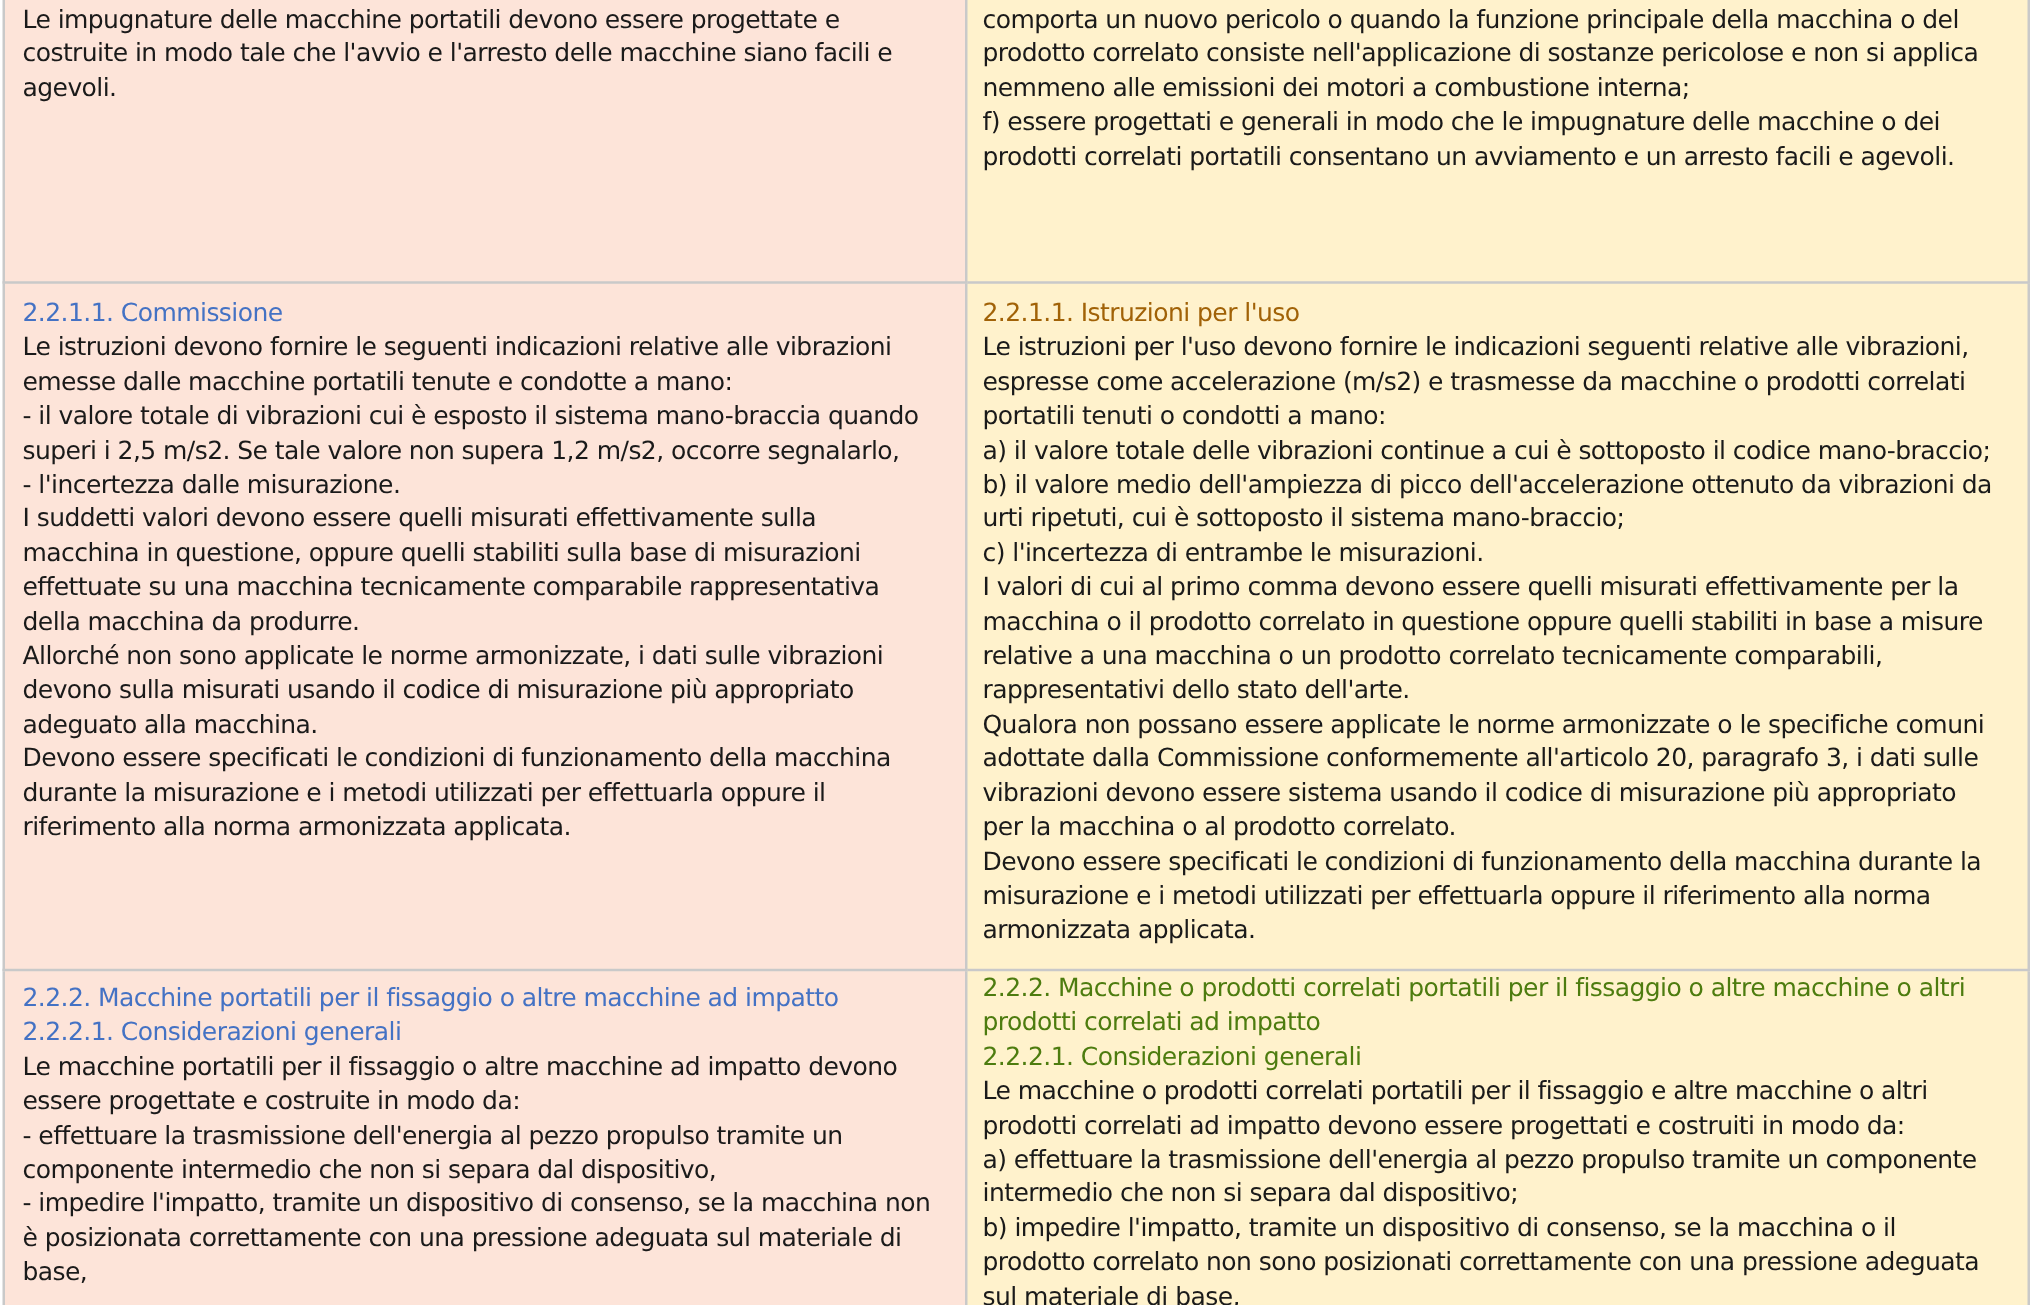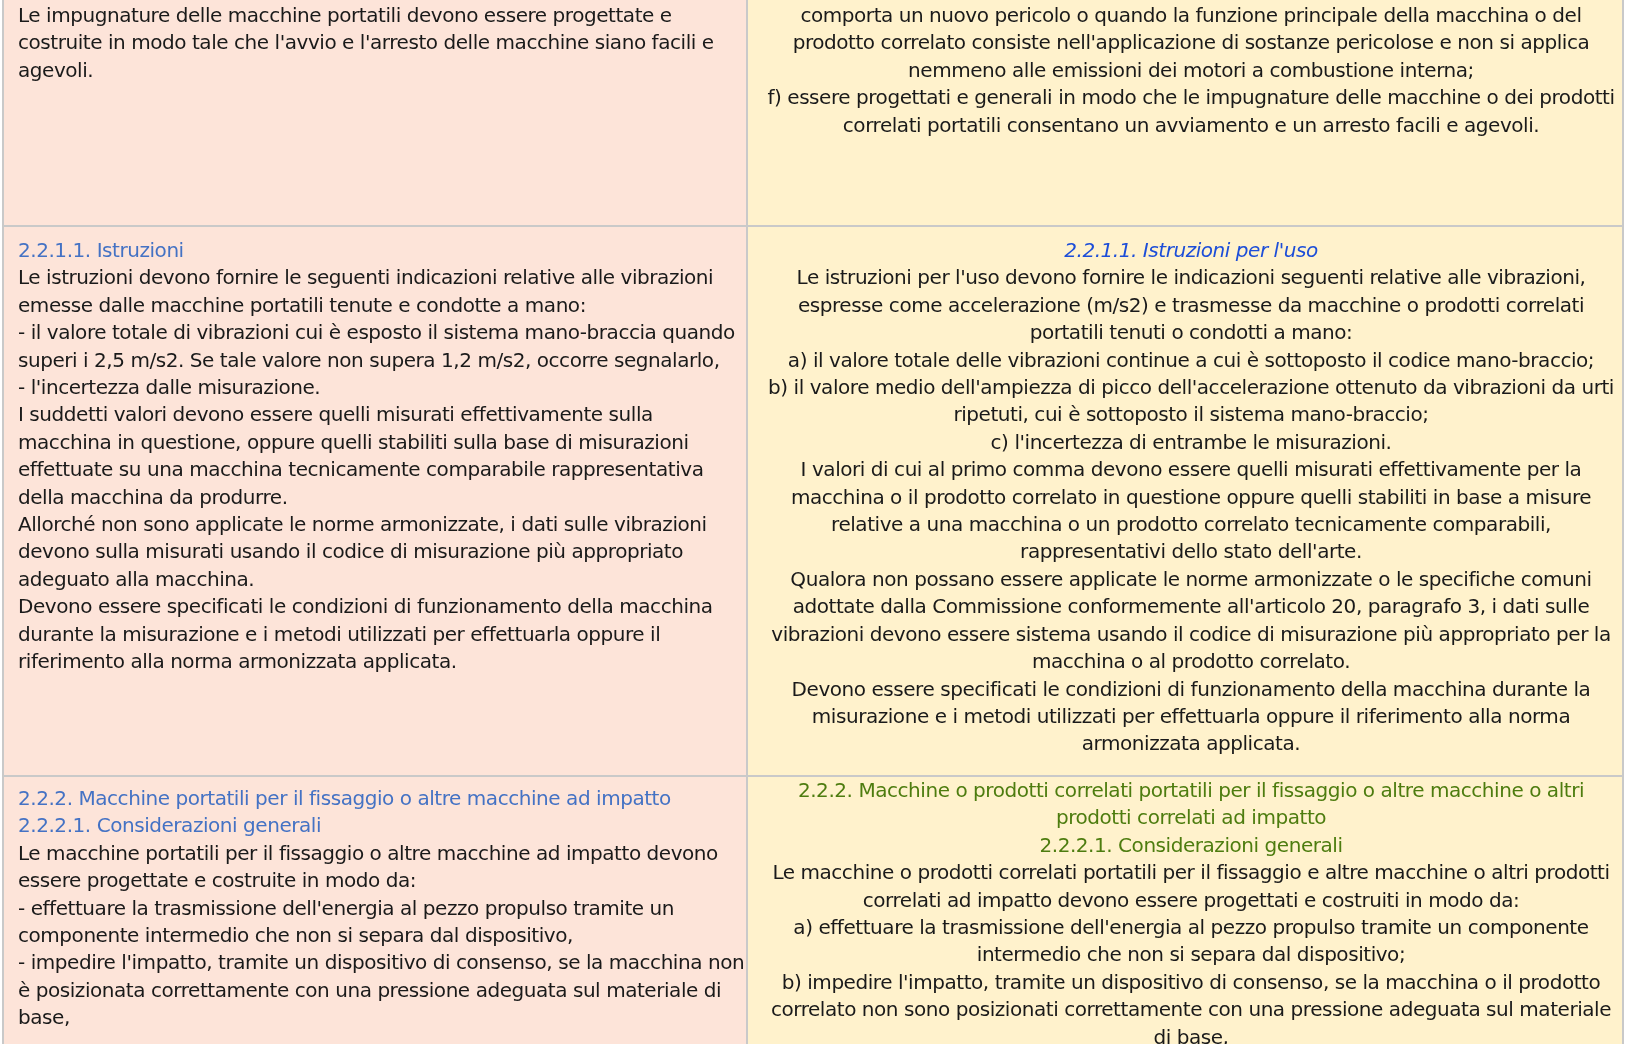--- a/index.html
+++ b/index.html
@@ -1,28 +1,28 @@
 <!DOCTYPE html>
 <html><head>
 <meta charset="utf-8">
 <style>
   html, body { margin: 0; padding: 0; background: #ffffff; }
   body { width: 1628px; height: 1044px; overflow: hidden; position: relative;
          font-family: "DejaVu Sans", "Liberation Sans", sans-serif; }
   .doc-table { position: absolute; left: 2px; top: -2px; width: 1622px; border-collapse: collapse; table-layout: fixed; }
-  .doc-table td { vertical-align: top; border: 2px solid #c9c9c9; padding: 0 0 0 14px; font-size: 20px; line-height: 27.4px; color: #1a1a1a; letter-spacing: -0.45px; }
+  .doc-table td { vertical-align: top; border: 2px solid #c9c9c9; padding: 0 26px 0 14px; font-size: 20px; line-height: 27.4px; color: #1a1a1a; letter-spacing: -0.45px; }
   .col-left { width: 728px; background: #fde4d9; }
-  .col-right { background: #fff2cc; padding-left: 12px !important; text-align: center; }
+  .col-right { background: #fff2cc; padding-left: 12px !important; }
   .row-1 td { height: 223px; padding-top: 2px !important; }
   .row-2 td { height: 548px; }
   .row-3 td { height: 272px; }
   .para { margin: 0; white-space: normal; }
   .heading { margin: 0; }
   .heading-left { color: #4472c4; }
-  .heading-right { color: #1d4ed8; font-style: italic; }
+  .heading-right { color: #a16207; }
   .heading-bright { color: #4d7c0f; }
   .spacer-top { height: 10px; }
   .row-3 .spacer-top { height: 8px; }
 </style>
 </head>
 <body>
 
 <table class="doc-table">
   <tbody>
       <tr class="row-1">
@@ -30,21 +30,21 @@
       <p class="para">Le impugnature delle macchine portatili devono essere progettate e costruite in modo tale che l'avvio e l'arresto delle macchine siano facili e agevoli.</p>
     </td>
     <td class="col-right">
       <p class="para">comporta un nuovo pericolo o quando la funzione principale della macchina o del prodotto correlato consiste nell'applicazione di sostanze pericolose e non si applica nemmeno alle emissioni dei motori a combustione interna;</p>
       <p class="para">f) essere progettati e generali in modo che le impugnature delle macchine o dei prodotti correlati portatili consentano un avviamento e un arresto facili e agevoli.</p>
     </td>
   </tr>
   <tr class="row-2">
     <td class="col-left">
       <div class="spacer-top"></div>
-      <p class="heading heading-left">2.2.1.1. Istruzioni</p>
+      <p class="heading heading-left">2.2.1.1. Commissione</p>
       <p class="para">Le istruzioni devono fornire le seguenti indicazioni relative alle vibrazioni emesse dalle macchine portatili tenute e condotte a mano:</p>
       <p class="para">- il valore totale di vibrazioni cui è esposto il sistema mano-braccia quando superi i 2,5 m/s2. Se tale valore non supera 1,2 m/s2, occorre segnalarlo,</p>
       <p class="para">- l'incertezza dalle misurazione.</p>
       <p class="para">I suddetti valori devono essere quelli misurati effettivamente sulla macchina in questione, oppure quelli stabiliti sulla base di misurazioni effettuate su una macchina tecnicamente comparabile rappresentativa della macchina da produrre.</p>
       <p class="para">Allorché non sono applicate le norme armonizzate, i dati sulle vibrazioni devono sulla misurati usando il codice di misurazione più appropriato adeguato alla macchina.</p>
       <p class="para">Devono essere specificati le condizioni di funzionamento della macchina durante la misurazione e i metodi utilizzati per effettuarla oppure il riferimento alla norma armonizzata applicata.</p>
     </td>
     <td class="col-right">
       <div class="spacer-top"></div>
       <p class="heading heading-right">2.2.1.1. Istruzioni per l'uso</p>

